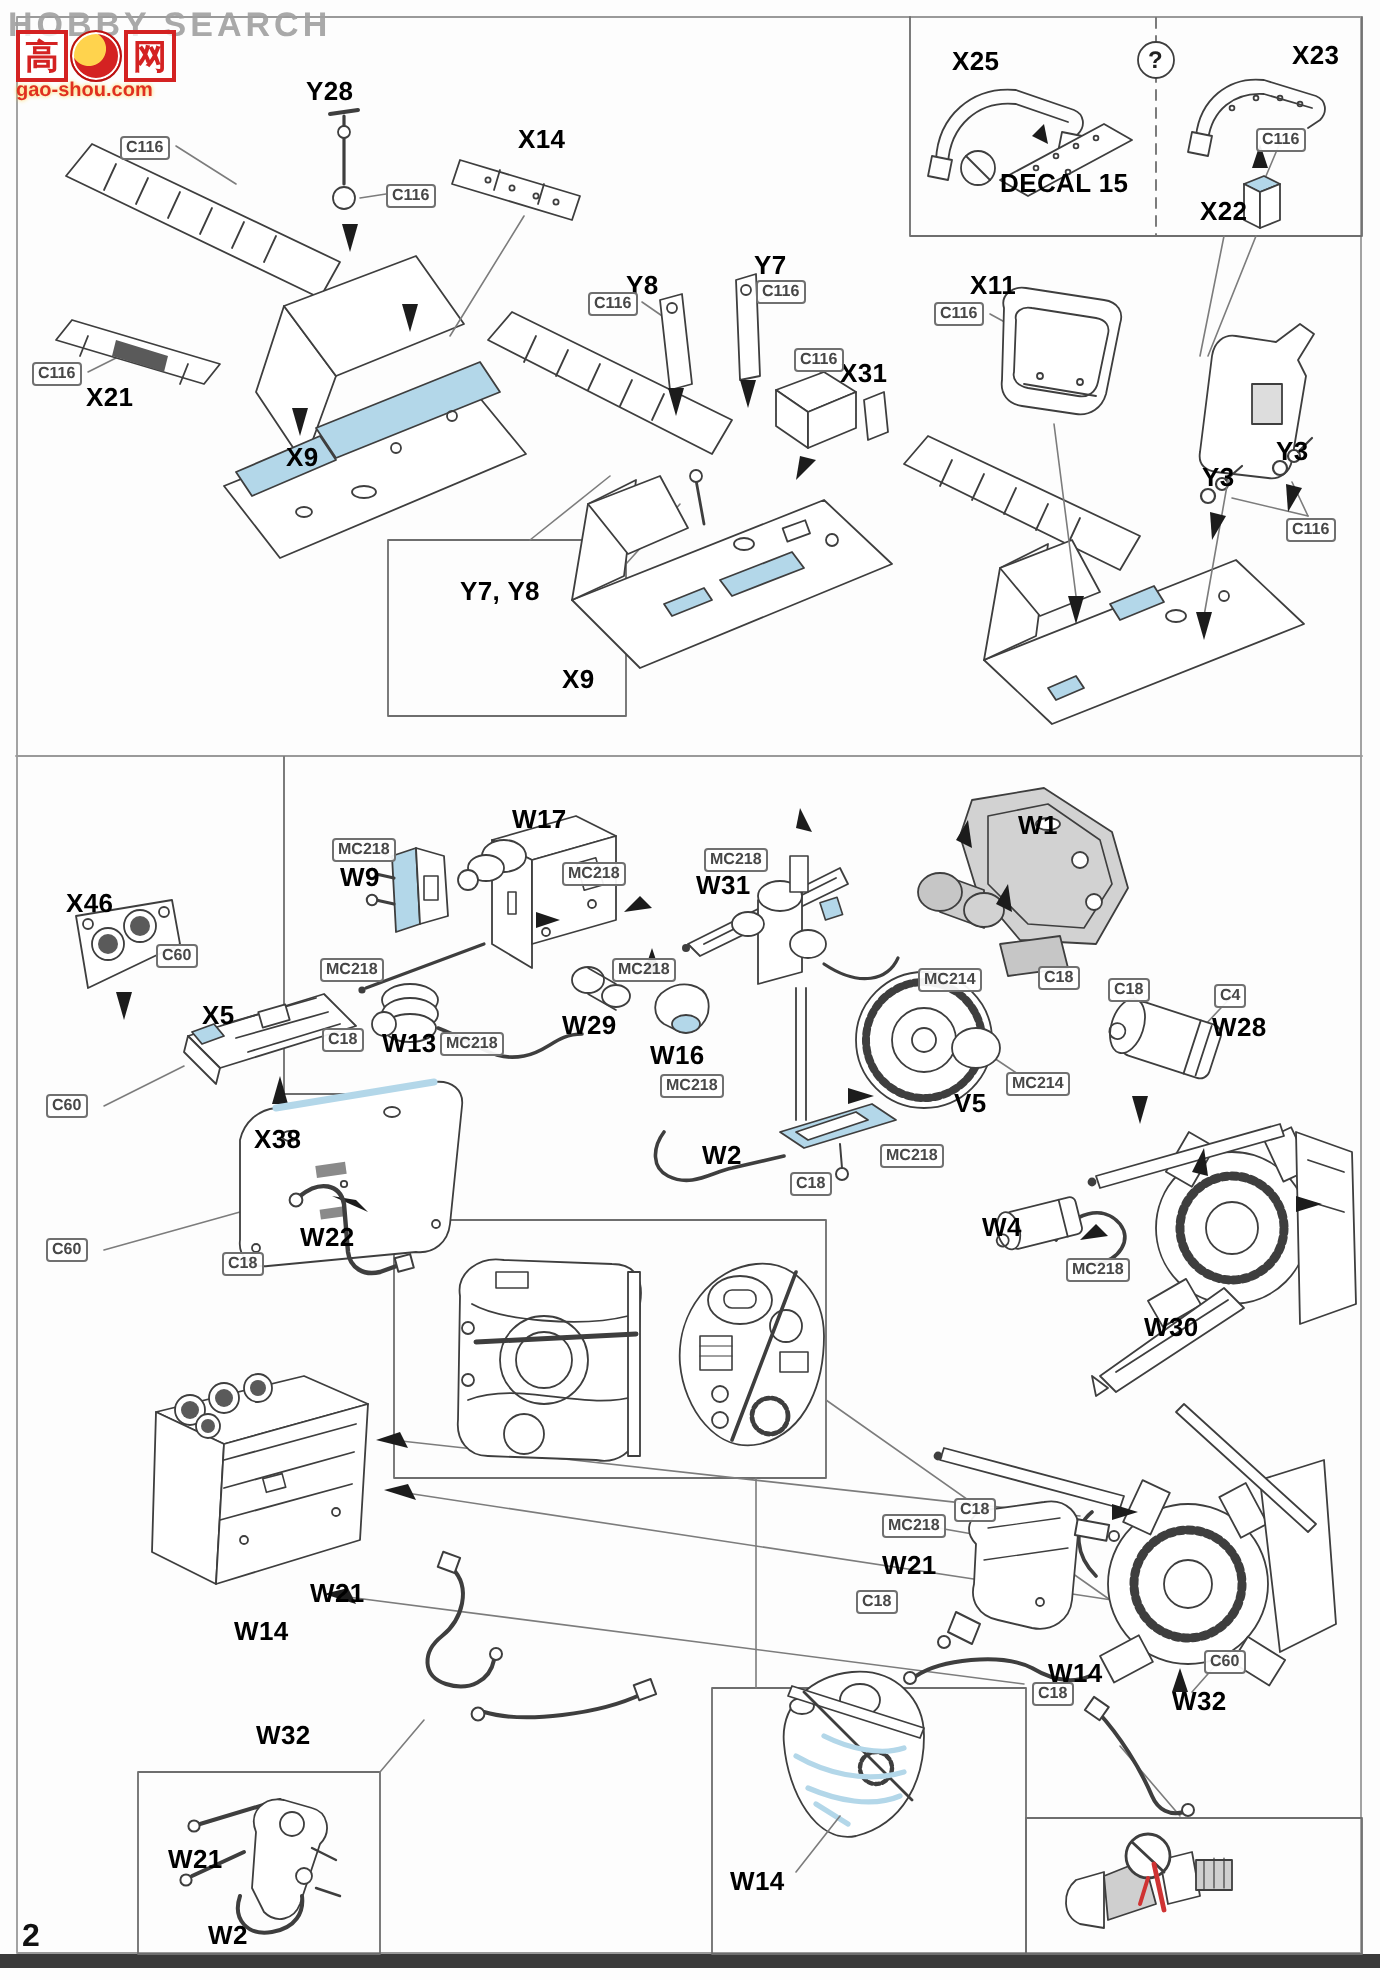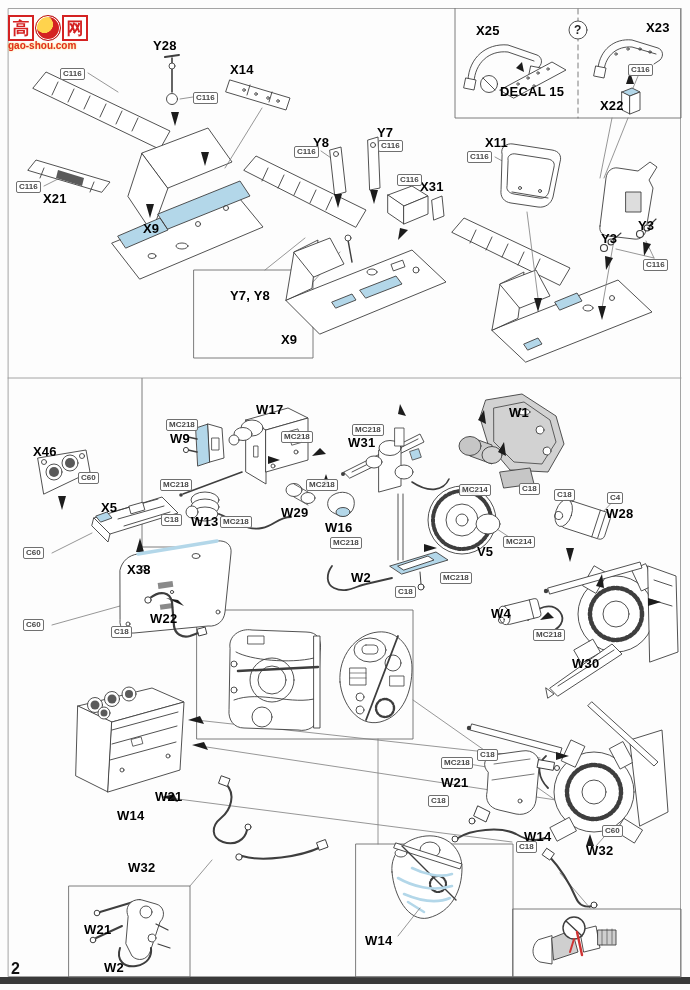--- a/index.html
+++ b/index.html
@@ -511,36 +511,37 @@
     <circle cx="93" cy="940" r="2.8" fill="#fff" stroke-width="1"></circle>
     <path d="M128,916 C124,906 132,898 142,900 L156,904 C164,906 166,916 160,922 L150,952 C147,960 138,962 132,956 L126,944 Z" fill="#fff"></path>
     <path d="M120,948 C116,960 124,968 136,966 C148,964 152,956 151,948" stroke-width="2"></path>
     <circle cx="146" cy="912" r="6" fill="#fff"></circle>
     <circle cx="152" cy="938" r="4" fill="#fff"></circle>
     <line x1="156" y1="924" x2="168" y2="930" stroke-width="1.2"></line>
     <line x1="158" y1="944" x2="170" y2="948" stroke-width="1.2"></line>
   </g>
 </svg>
 
+  <div id="wm-site">HOBBY SEARCH</div>
   <div id="watermark">
     <div id="wm-logo">
       <span class="wm-cn">高</span>
       <span id="wm-thumb"></span>
       <span class="wm-cn">网</span>
     </div>
     <div id="wm-domain">gao-shou.com</div>
   </div>
 
   <div id="qmark" style="left:574px;top:23px">?</div>
 
   <div id="page-number">2</div>
 
   <div id="callout-layer">
       <div class="callout" style="left: 153px; top: 39px;">Y28</div>
-      <div class="callout" style="left: 230px; top: 63px;">X14</div>
+      <div class="callout" style="left: 259px; top: 63px;">X14</div>
       <div class="callout" style="left: 43px; top: 192px;">X21</div>
       <div class="callout" style="left: 143px; top: 222px;">X9</div>
       <div class="callout" style="left: 313px; top: 136px;">Y8</div>
       <div class="callout" style="left: 377px; top: 126px;">Y7</div>
       <div class="callout" style="left: 420px; top: 180px;">X31</div>
       <div class="callout" style="left: 485px; top: 136px;">X11</div>
       <div class="callout" style="left: 601px; top: 232px;">Y3</div>
       <div class="callout" style="left: 638px; top: 219px;">Y3</div>
       <div class="callout" style="left: 476px; top: 24px;">X25</div>
       <div class="callout" style="left: 500px; top: 85px;">DECAL 15</div>

